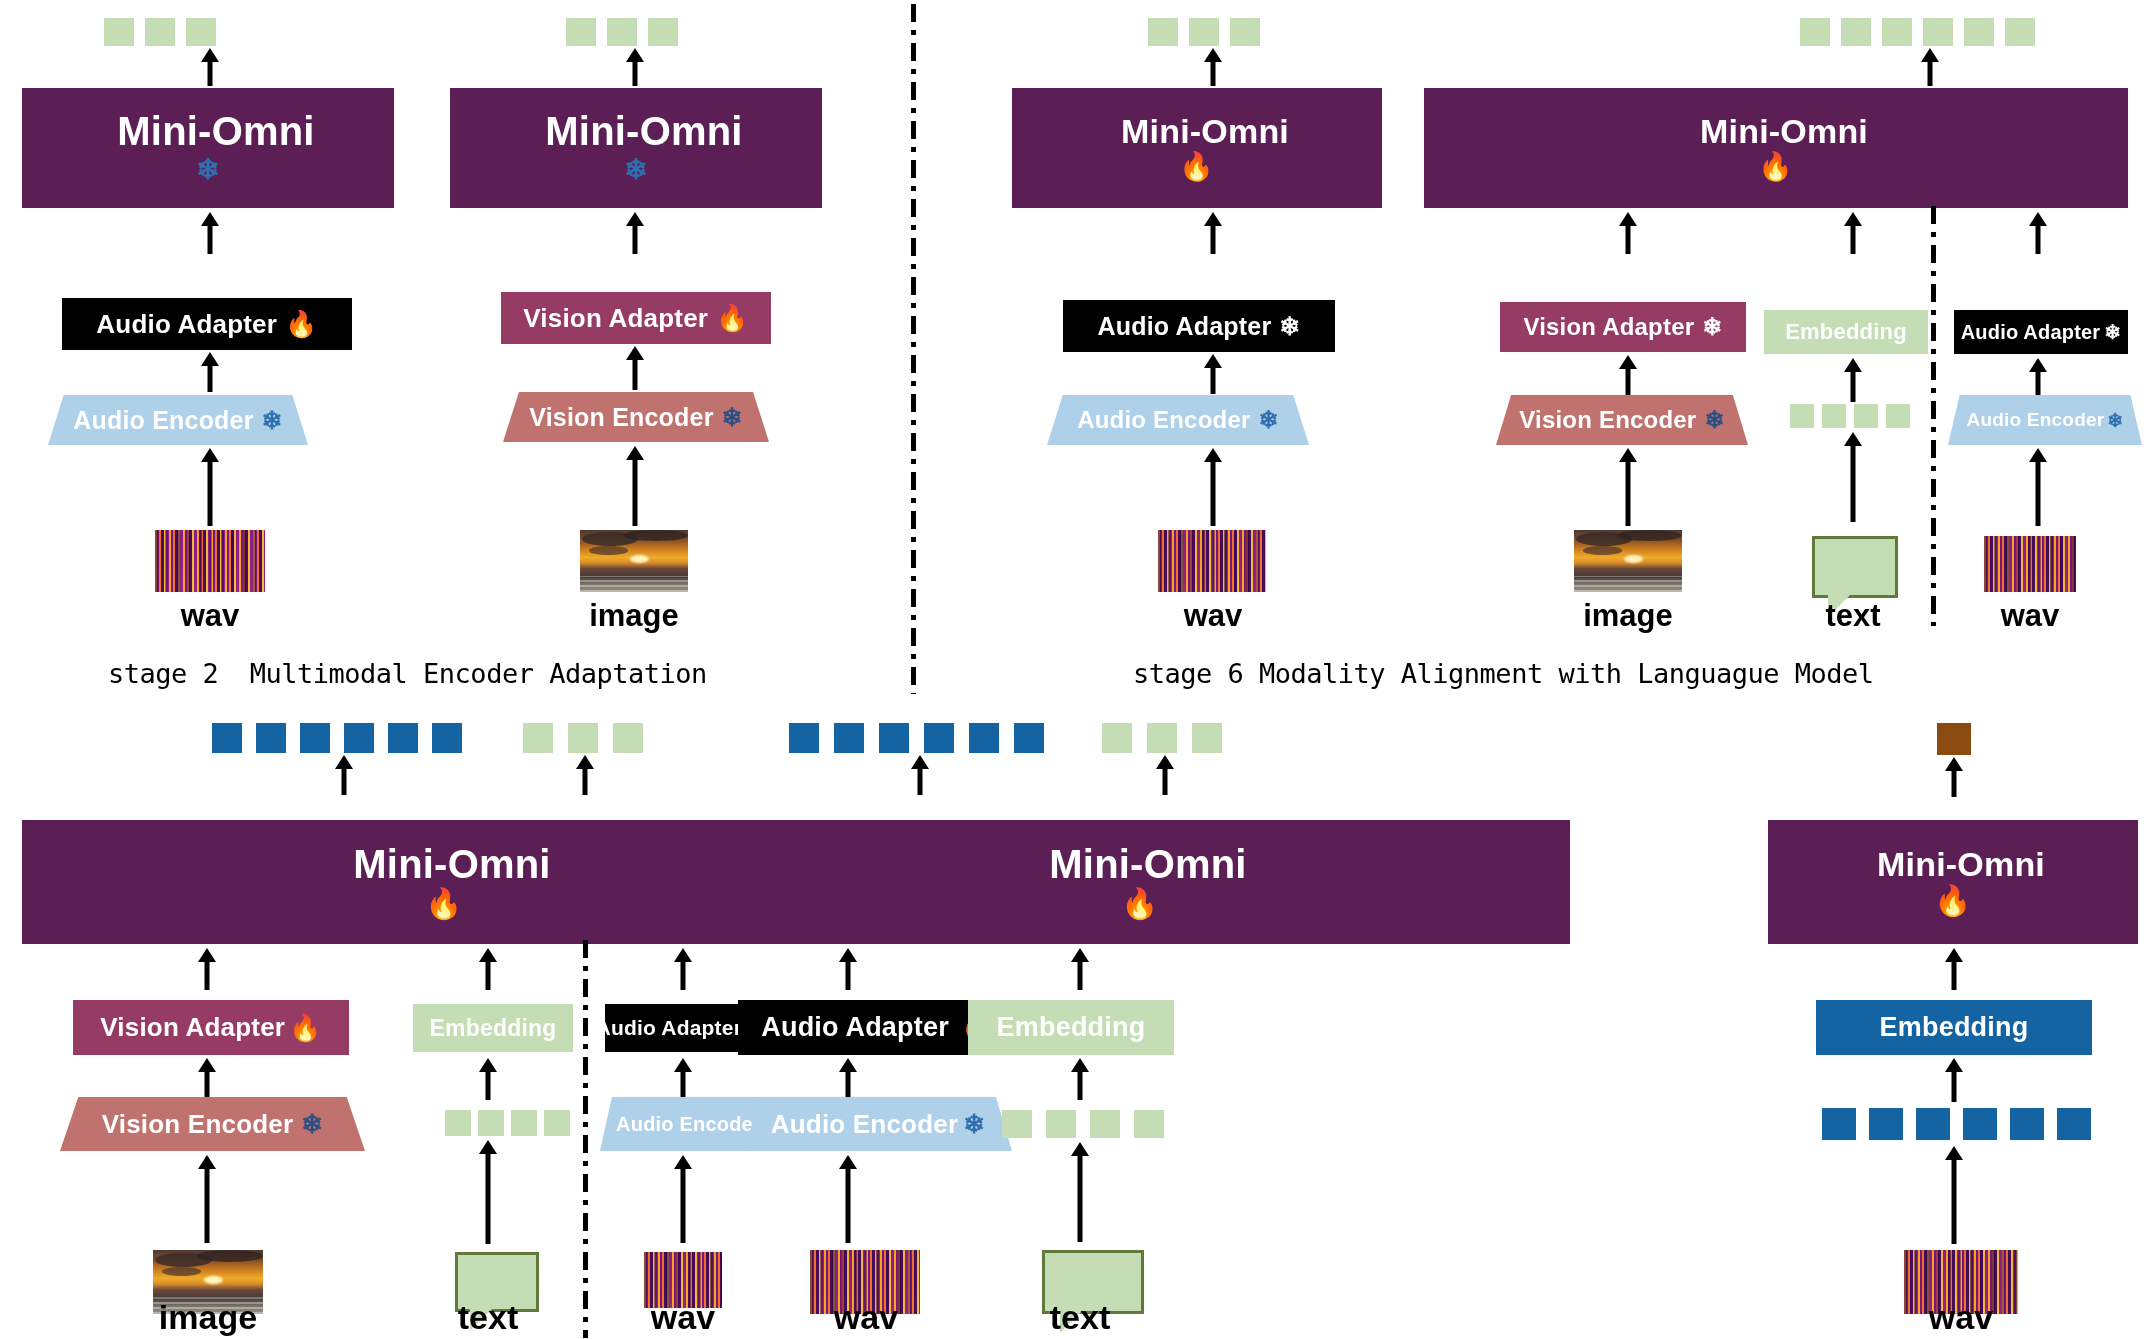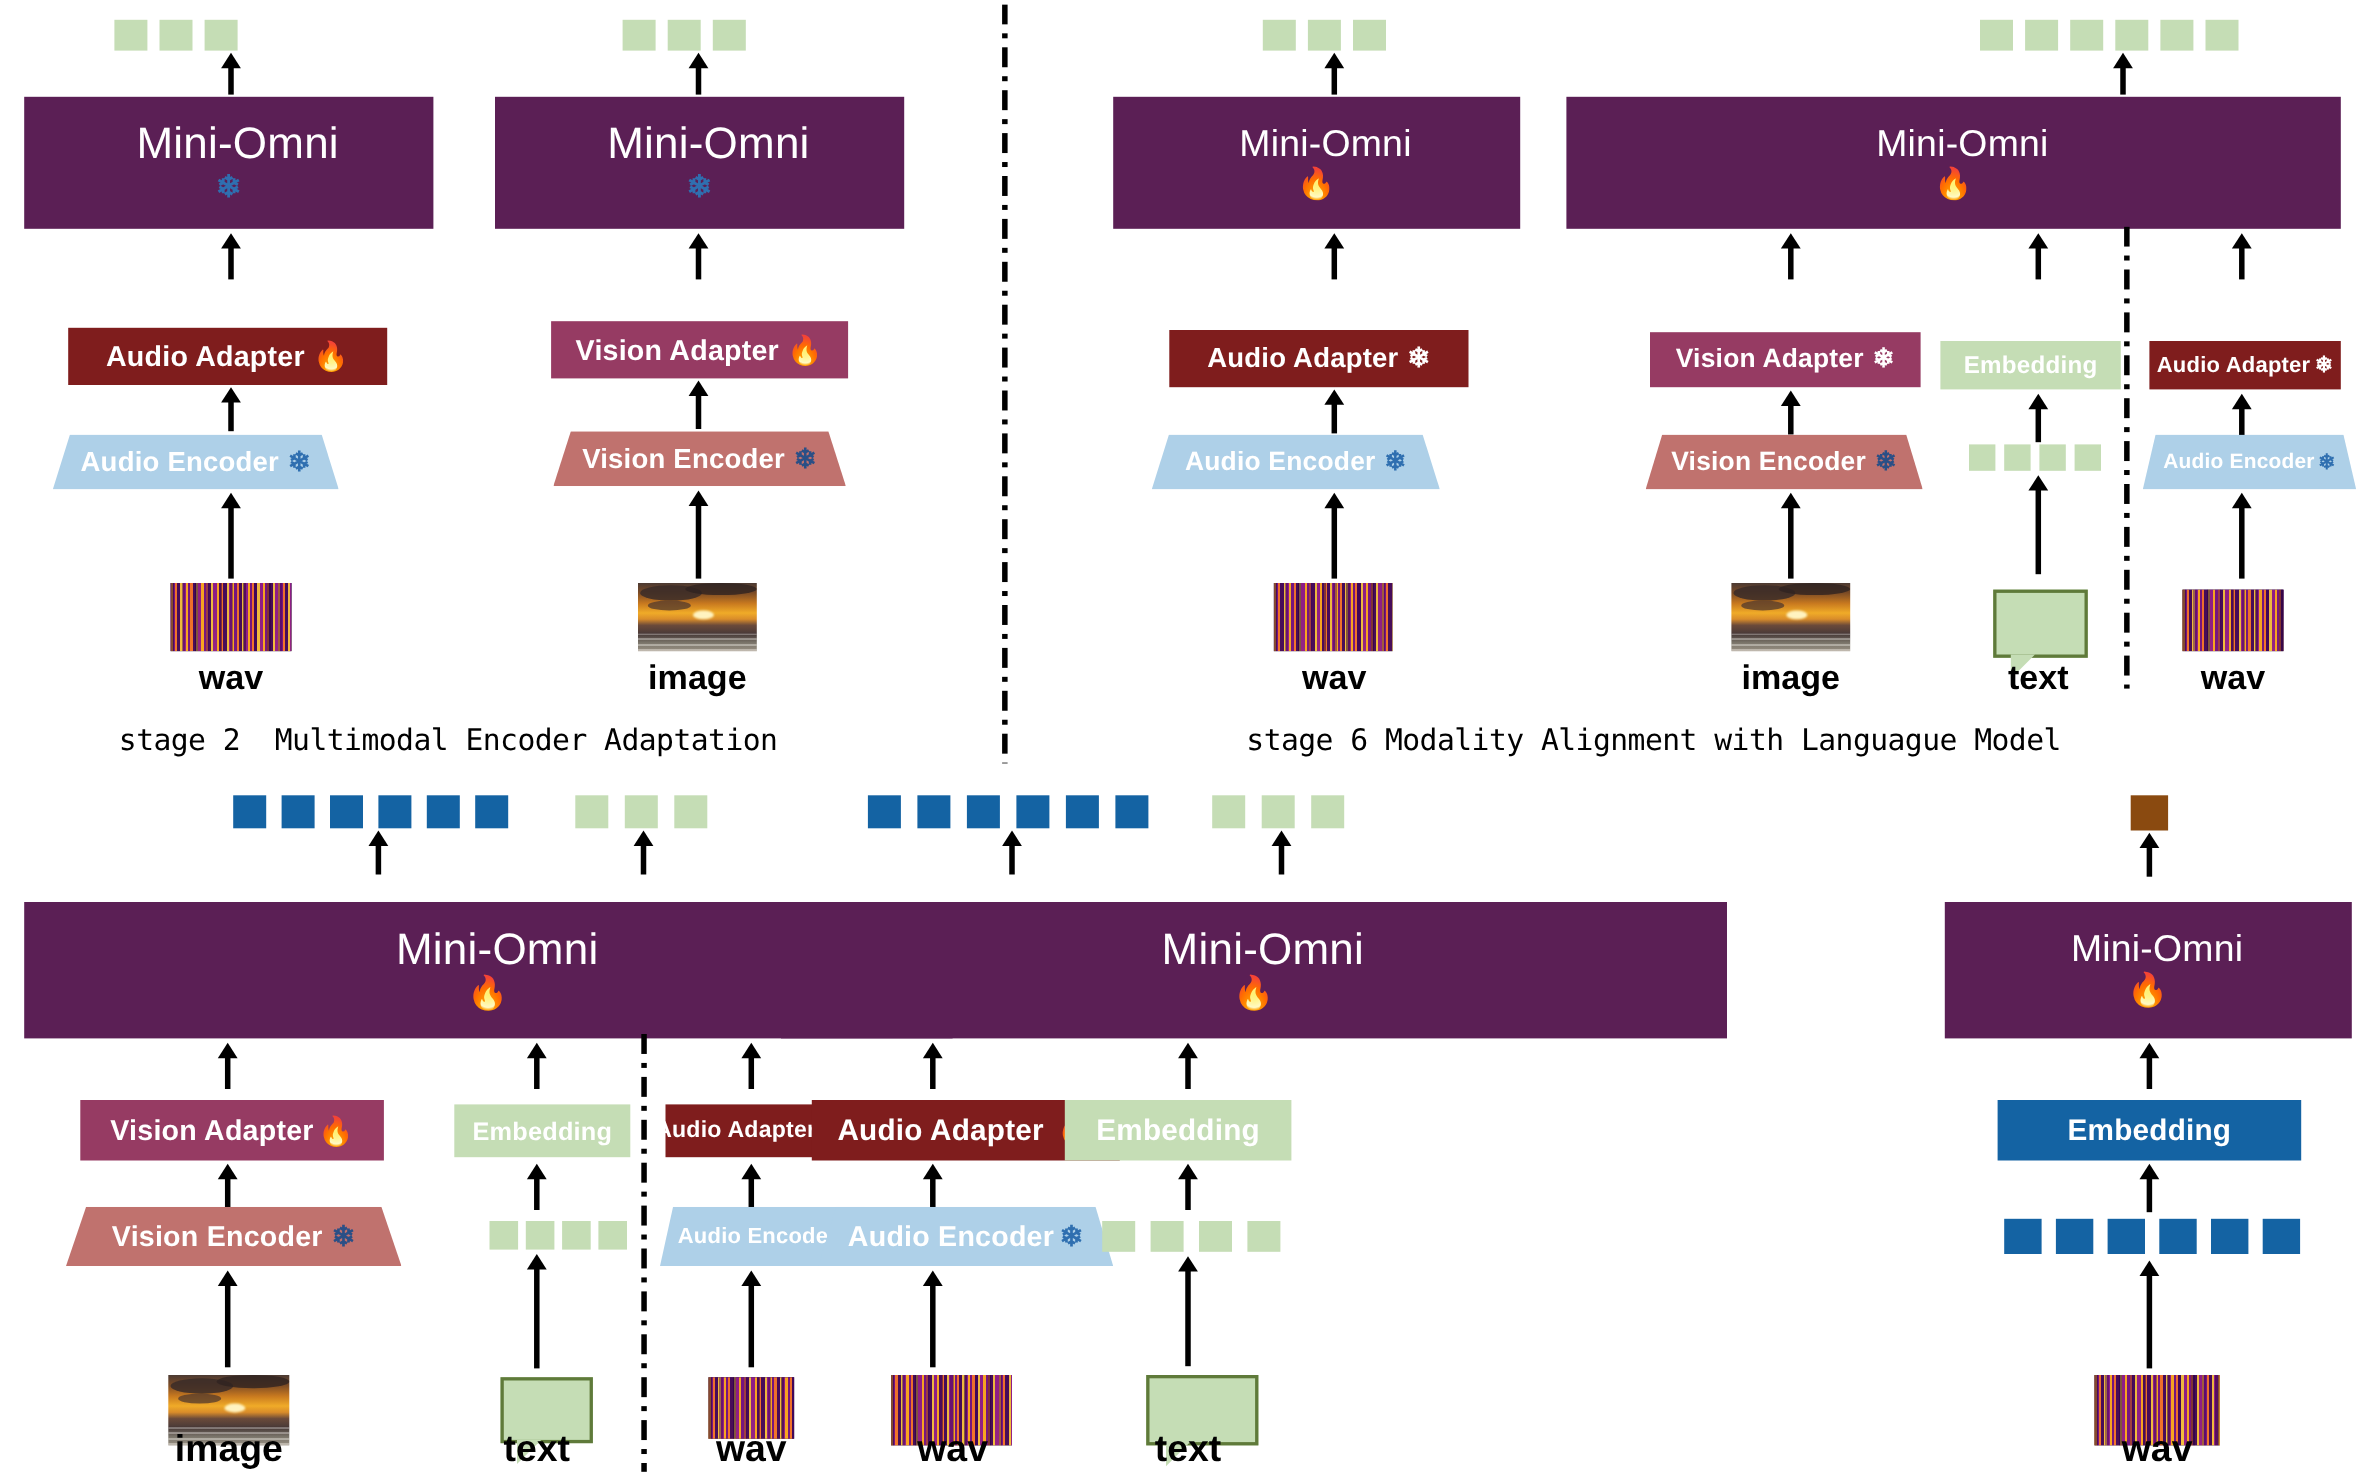--- a/index.html
+++ b/index.html
@@ -7,23 +7,23 @@
        font-family:"Liberation Sans",sans-serif;}
 
   
   .block{
     position:absolute;box-sizing:border-box;
     display:flex;align-items:center;justify-content:center;
     color:#ffffff;font-weight:bold;letter-spacing:.2px;
     white-space:nowrap;
   }
   .omni{background:#5b1f55;flex-direction:column;gap:2px;}
-  .omni .ttl{font-size:40px;line-height:1;font-weight:normal;margin-left:16px;}
+  .omni .ttl{font-size:40px;line-height:1;font-weight:bold;margin-left:16px;}
   .omni .ttl.sm{font-size:34px;}
-  .adapter-blue{background:#7f1d1d;}
+  .adapter-blue{background:#000000;}
   .adapter-vision{background:#963b63;}
   .embed-green{background:#c5ddb5;color:#ffffff;}
   .embed-blue{background:#1463a3;color:#ffffff;}
 
   
   .trap-audio{background:#aed0e8;}
   .trap-vision{background:#c0726e;}
   .trap{clip-path:polygon(6% 0%,94% 0%,100% 100%,0% 100%);}
 
   

